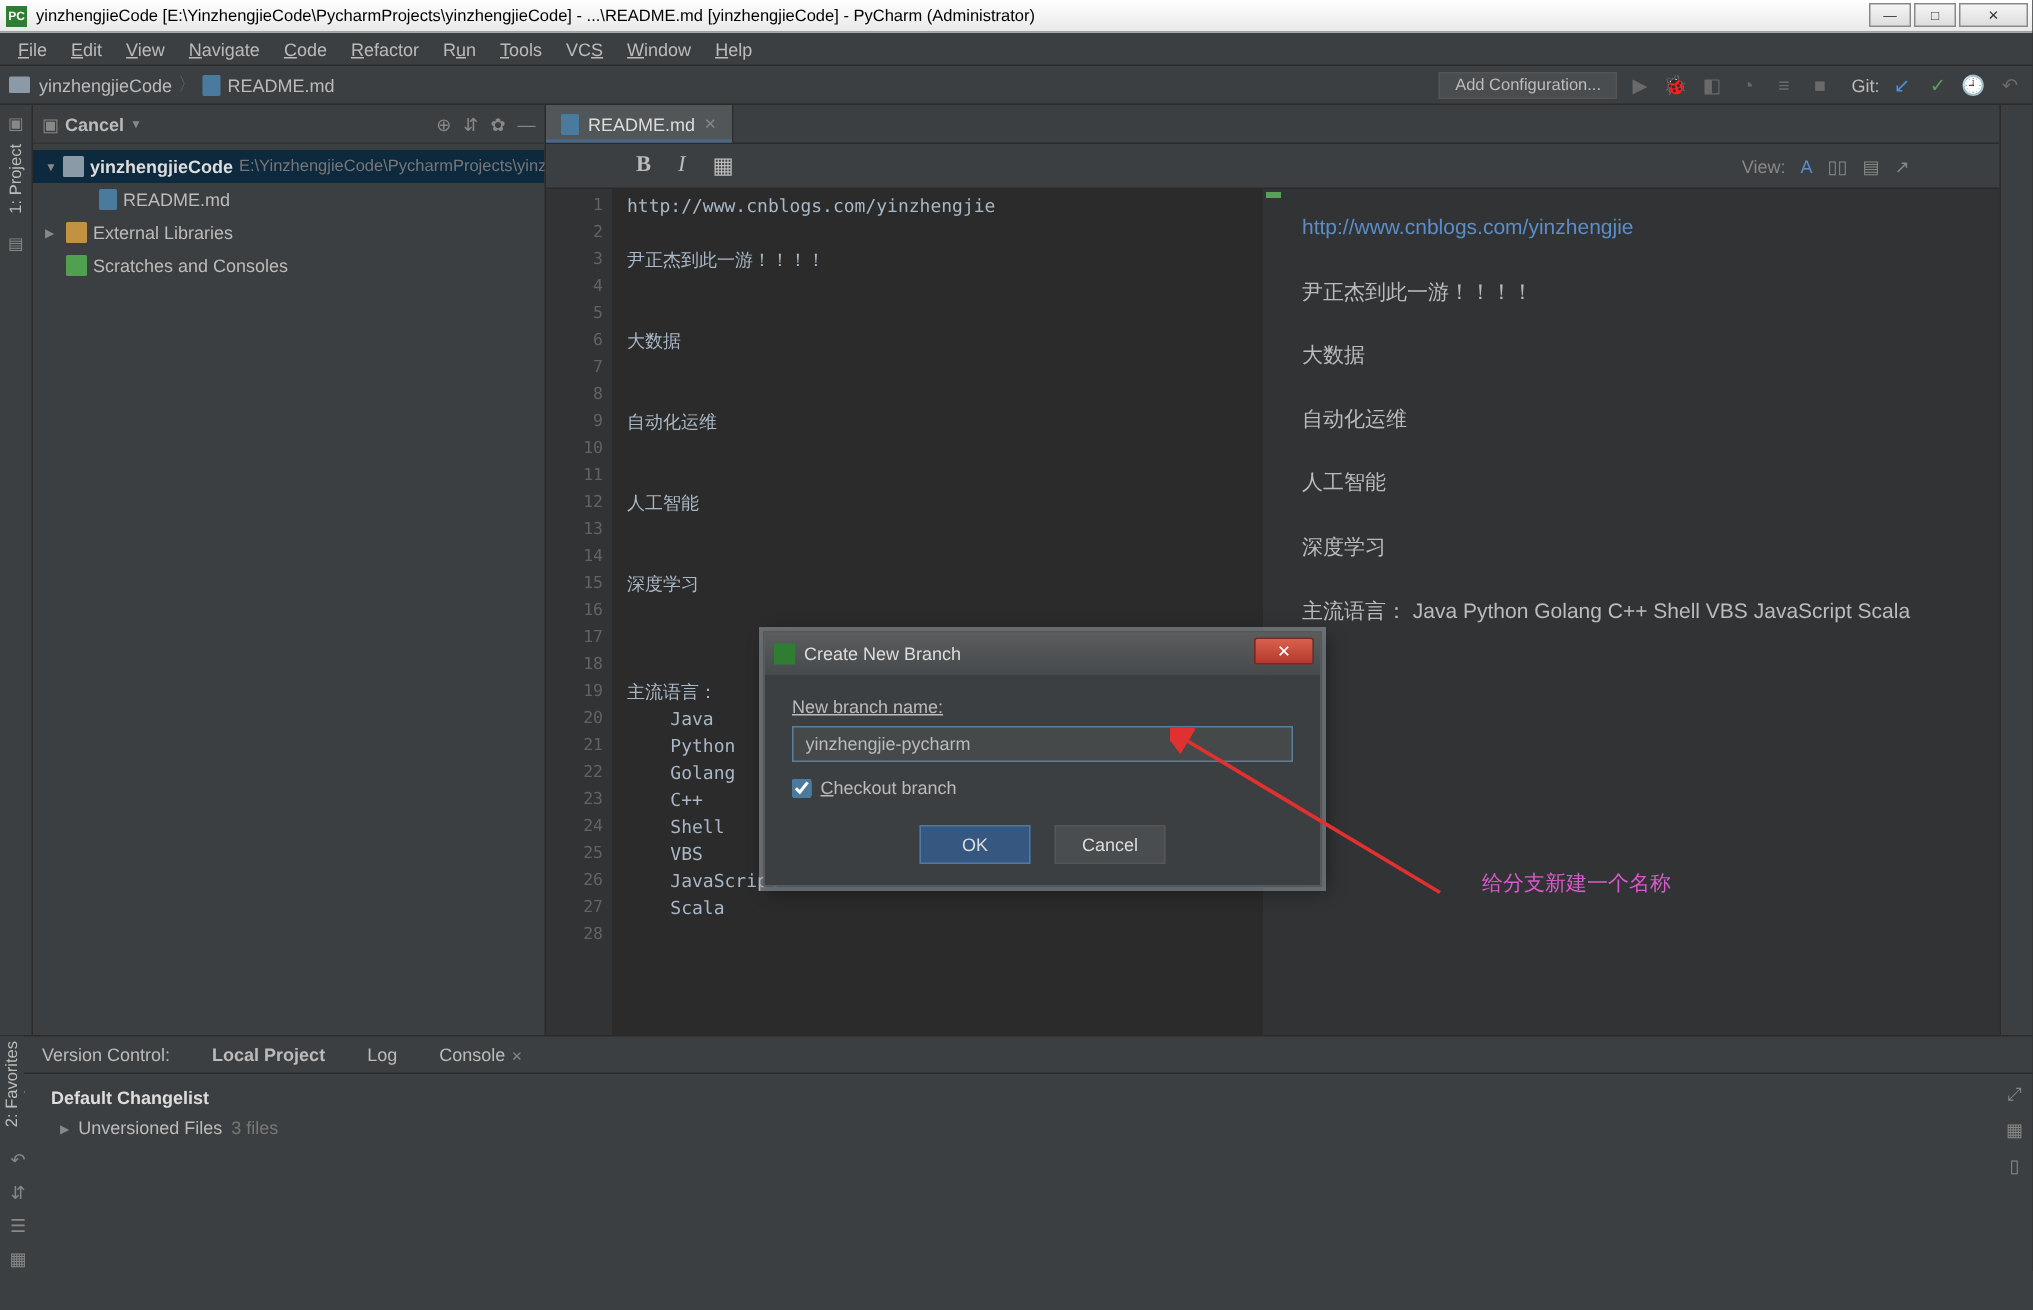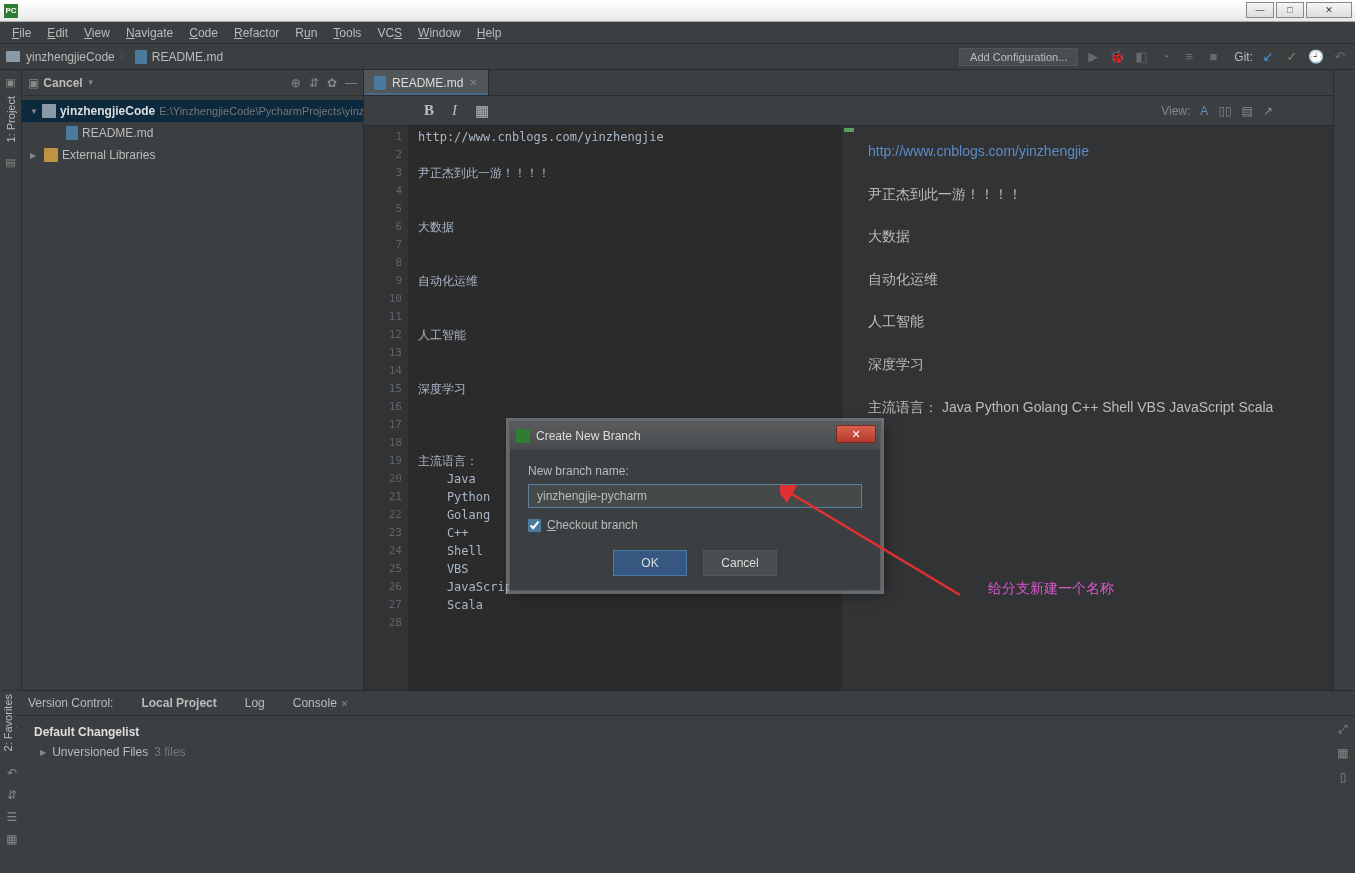--- a/index.html
+++ b/index.html
@@ -88,37 +88,38 @@
 .changes .dim { color:#777;}
 .right-strip-bot { width:24px; display:flex; flex-direction:column; align-items:center; gap:10px; padding-top:6px; color:#888;}
 .left-favorites { position:absolute; left:0; top:690px; writing-mode:vertical-rl; transform:rotate(180deg); font-size:11px; color:#bbb; background:#3c3f41; padding:4px 2px;}
 
 
 .dialog-overlay { position:absolute; left:509px; top:421px; width:372px; background:#3c3f41; border:1px solid #5a5a5a; box-shadow:0 0 0 3px rgba(180,190,200,0.45), 3px 3px 12px rgba(0,0,0,0.45);}
 .dialog-titlebar { height:28px; background:linear-gradient(#5a5c5e,#474a4c); display:flex; align-items:center; padding:0 6px; color:#ddd; position:relative;}
 .dialog-titlebar .favicon { width:14px; height:14px; background:#2e7d32; margin-right:6px;}
 .dialog-close { position:absolute; right:4px; top:3px; width:40px; height:18px; background:linear-gradient(#d9604c,#b43a2e); border:1px solid #7a2820; border-radius:2px; display:flex; align-items:center; justify-content:center; color:#fff; font-size:11px;}
 .dialog-body { padding:14px 18px 6px 18px;}
-.dialog-body label { color:#bbb; font-size:12px;}
+.dialog-body label { color:#bbb; font-size:12px;text-decoration:underline;}
 .dialog-input { width:100%; margin-top:6px; background:#45494a; border:1px solid #5b7e9e; padding:4px 8px; color:#bbb; font-size:12px; outline:none;}
 .dialog-check { margin-top:10px; display:flex; align-items:center; gap:6px; color:#bbb; font-size:12px;}
 .dialog-check input { accent-color:#4a7a9e;}
 .dialog-buttons { display:flex; justify-content:center; gap:16px; padding:12px 0 14px 0;}
 .dialog-buttons button { width:74px; height:26px; border:1px solid #555; background:#4a4d4f; color:#ddd; font-size:12px;}
 .dialog-buttons .ok { background:#365880; border-color:#4a7aa8;}
 
 
 .arrow-svg { position:absolute; left:780px; top:485px; pointer-events:none;}
 .annotation-text { position:absolute; left:988px; top:580px; color:#d95acb; font-size:14px; font-family:"Microsoft YaHei",sans-serif;}
 </style>
 </head>
 <body>
 
 <div class="window-titlebar">
   <div class="favicon">PC</div>
+  <span>yinzhengjieCode [E:\YinzhengjieCode\PycharmProjects\yinzhengjieCode] - ...\README.md [yinzhengjieCode] - PyCharm (Administrator)</span>
 </div>
 <div class="window-controls">
   <div>—</div>
   <div>□</div>
   <div class="close-btn">✕</div>
 </div>
 
 <div class="menubar">
   <span><u>F</u>ile</span>
   <span><u>E</u>dit</span>
@@ -186,20 +187,24 @@
       </div>
       <div class="tree-row" style="padding-left:44px">
         <span class="tree-icon file"></span>
         <span>README.md</span>
       </div>
       <div class="tree-row" style="padding-left:8px">
         <span class="tree-arrow">▶</span>
         <span class="tree-icon lib"></span>
         <span>External Libraries</span>
       </div>
+      <div class="tree-row" style="padding-left:22px">
+        <span class="tree-icon scratch"></span>
+        <span>Scratches and Consoles</span>
+      </div>
     </div>
   </div>
 
   <div class="editor-area">
     <div class="editor-tabs">
       <div class="editor-tab">
         <span class="tree-icon file" style="width:12px;height:14px"></span>
         <span>README.md</span>
         <span class="close">✕</span>
       </div>

